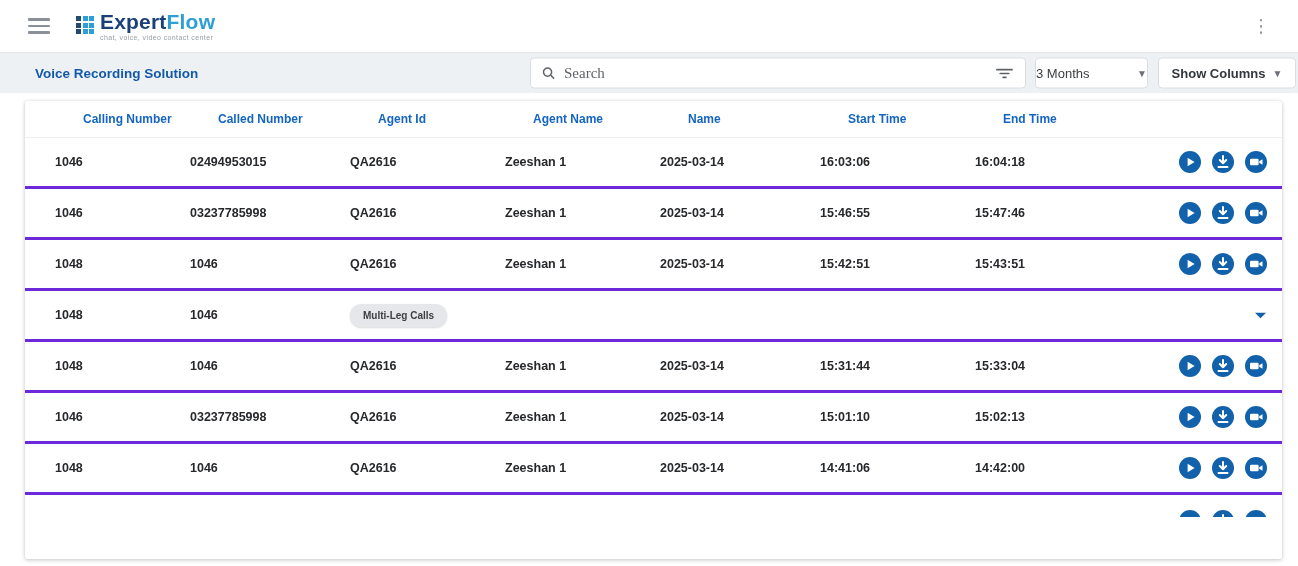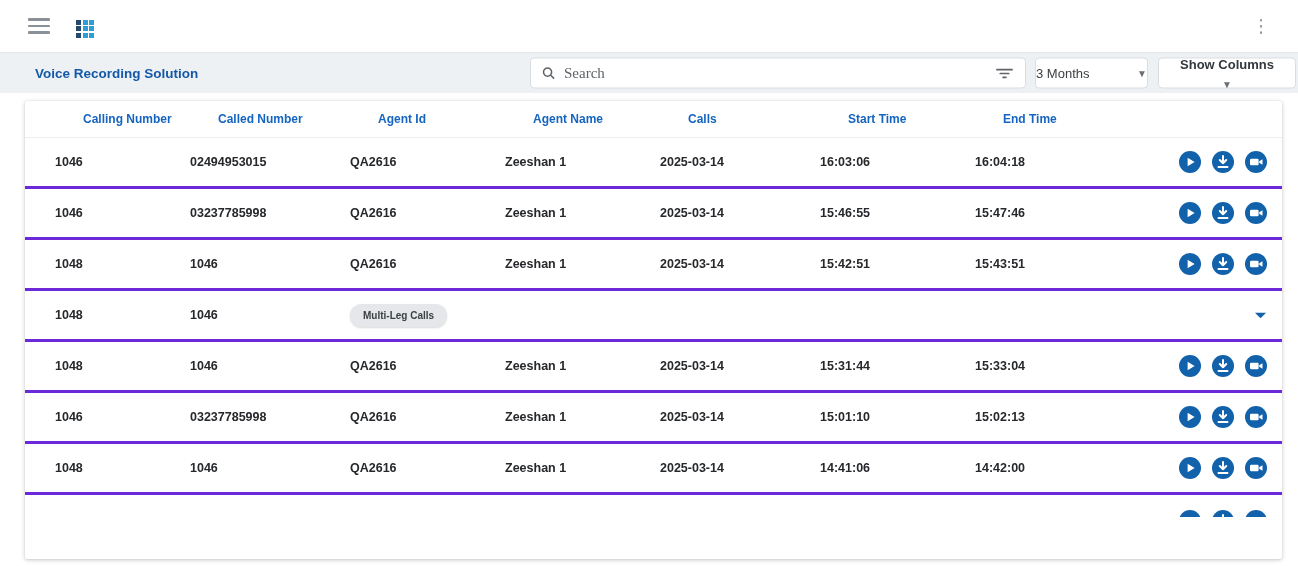--- a/index.html
+++ b/index.html
@@ -35,21 +35,21 @@
     display: flex; align-items: center; padding: 0 10px; }
   .search-box input { flex: 1; border: none; outline: none; font-size: 15px;
     font-family: Liberation Serif, serif; color: #6d28d9; margin-left: 8px; background: transparent; }
   .search-box input::placeholder { color: #5f6368; }
   .filter-btn { background: none; border: none; cursor: pointer; padding: 2px; display: flex; }
   .dropdown-box { position: absolute; top: 50%; transform: translateY(-50%); height: 31px;
     background: #fff; border: 1px solid #d9dde2; border-radius: 4px; display: flex;
     align-items: center; justify-content: space-between; padding: 0 0; font-size: 13px;
     color: #3c4043; cursor: pointer; }
   .months-box { right: 150px; width: 113px; }
-  .columns-box { right: 2px; width: 138px; justify-content: center; gap: 7px; font-weight: 600; color: #33383d; flex-direction: column; }
+  .columns-box { right: 2px; width: 138px; justify-content: center; gap: 7px; font-weight: 600; color: #33383d; }
   .caret { font-size: 10px; color: #6b7076; }
 
   
   .card { margin: 8px 16px 0 25px; width: 1257px; height: 458px; background: #fff;
     border-radius: 2px; box-shadow: 0 1px 4px rgba(0,0,0,.22), 0 0 1px rgba(0,0,0,.15);
     overflow: hidden; display: flex; flex-direction: column; }
   .trow { display: grid; grid-template-columns: 135px 160px 155px 155px 160px 155px 160px 1fr;
     align-items: center; padding: 0 14px 0 30px; height: 51px; border-bottom: 3px solid #6d28d9; }
   .thead { height: 37px; border-bottom: 1px solid #eceef1; }
   .th { color: #1565c0; font-size: 12px; font-weight: 700; margin-left: 28px; }
@@ -91,20 +91,24 @@
       <i class="dk"></i>
         <i></i>
         <i></i>
         <i class="dk"></i>
         <i></i>
         <i></i>
         <i class="dk"></i>
         <i></i>
         <i></i>
     </span>
+    <span class="logo-text-wrap">
+      <span class="logo-text"><span class="logo-expert">Expert</span><span class="logo-flow">Flow</span></span>
+      <span class="logo-tagline">chat, voice, video contact center</span>
+    </span>
   </div>
   <div class="topbar-spacer"></div>
   <button class="kebab">⋮</button>
 </div>
 
 <div class="toolbar">
   <div class="page-title">Voice Recording Solution</div>
 
   <div class="search-box">
     <span style="display:flex;">
@@ -134,21 +138,21 @@
   </div>
 </div>
 
 <div class="card">
 
   <div class="trow thead">
     <div class="th">Calling Number</div>
     <div class="th">Called Number</div>
     <div class="th">Agent Id</div>
     <div class="th">Agent Name</div>
-    <div class="th">Calls</div>
+    <div class="th">Name</div>
     <div class="th">Start Time</div>
     <div class="th">End Time</div>
     <div class="th"></div>
   </div>
 
   <div class="trow">
     <div class="td">1046</div>
     <div class="td">02494953015</div>
     <div class="td">QA2616</div>
     <div class="td">Zeeshan 1</div>

